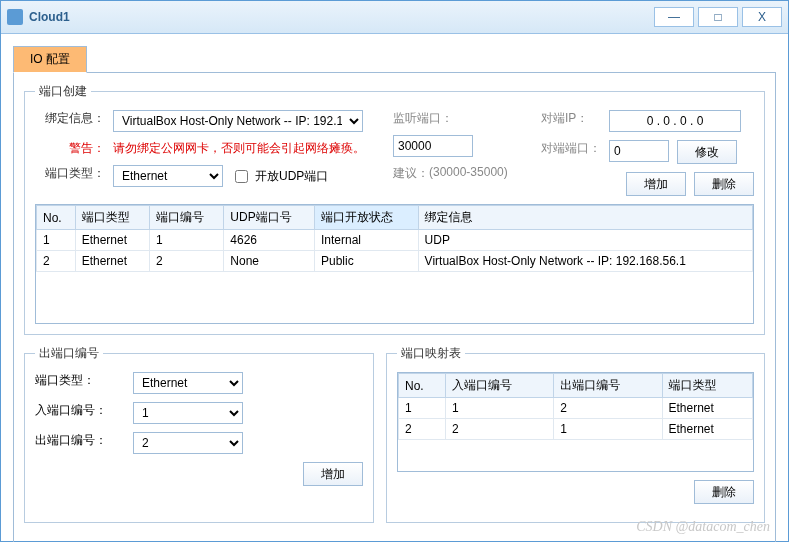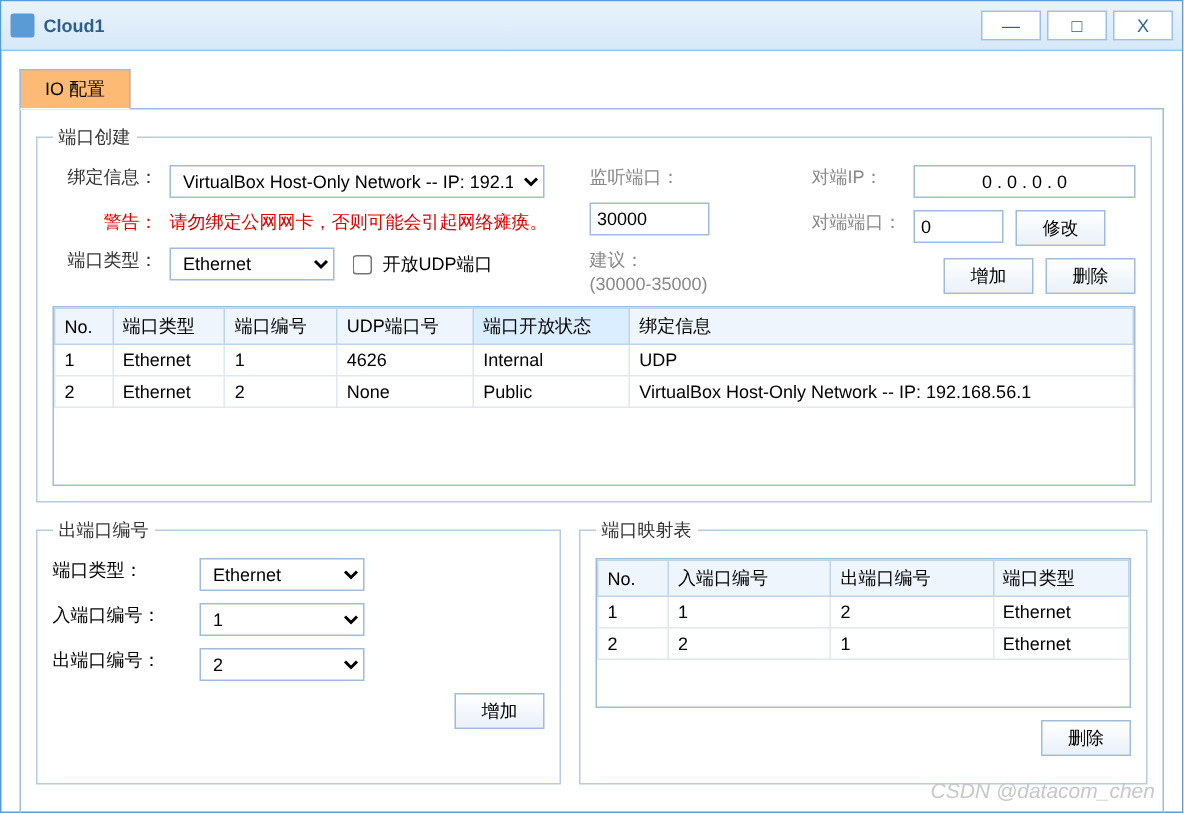--- a/index.html
+++ b/index.html
@@ -25,21 +25,21 @@
 .table th { background: #eef5fc; border: 1px solid #c0d4e8; padding: 3px 6px; text-align: left; font-weight: normal; }
 .table td { border: 1px solid #e0e8f0; padding: 3px 6px; }
 .table-wrap { border: 1px solid #a0bcd8; height: 120px; overflow: auto; }
 .hcols { display: flex; gap: 12px; }
 .col-l { flex: 0 0 350px; }
 .col-r { flex: 1; }
 .checkbox { display: inline-flex; align-items: center; gap: 4px; }
 .muted { color: #888; }
 .readonly { background: #f4f4f4; }
 .sel-header { background: #dbeeff !important; }
-.watermark { position: absolute; right: 18px; bottom: 6px; color: #c8c8c8; font-size: 14px; font-style: italic; pointer-events: none; }
+.watermark { position: absolute; right: 18px; bottom: 6px; color: #c8c8c8; font-size: 14px; font-style: italic; pointer-events: none; font-family: Liberation Serif, serif; }
 </style>
 </head>
 <body>
 
 <div class="window">
   <div class="titlebar">
     <div class="icon"></div>
     <span class="title">Cloud1</span>
     <div class="winbtns">
       <div class="winbtn">—</div>
@@ -82,30 +82,30 @@
             </div>
           </div>
 
           <div style="flex:0 0 130px;">
             <div class="row">
               <span class="muted">监听端口：</span>
             </div>
             <div class="row">
               <input type="text" class="readonly" style="width: 80px;" readonly="" value="30000">
             </div>
-            <div class="row" style="flex-direction:column; align-items:flex-start; gap:0;">
+            <div class="row" style="flex-direction:row; align-items:flex-start; gap:0;">
               <span class="muted">建议：</span>
               <span class="muted">(30000-35000)</span>
             </div>
           </div>
 
           <div style="flex:1;">
             <div class="row">
               <span class="muted" style="width:60px;">对端IP：</span>
-              <input type="text" class="readonly" style="width: 148px; text-align: center;" readonly="" value="0 . 0 . 0 . 0">
+              <input type="text" class="readonly" style="width: 132px; text-align: center;" readonly="" value="0 . 0 . 0 . 0">
             </div>
             <div class="row">
               <span class="muted" style="width:60px;">对端端口：</span>
               <input type="text" class="readonly" style="width: 60px;" readonly="" value="0">
               <button class="btn">修改</button>
             </div>
             <div class="row" style="justify-content:flex-end;">
               <button class="btn">增加</button>
               <button class="btn">删除</button>
             </div>

